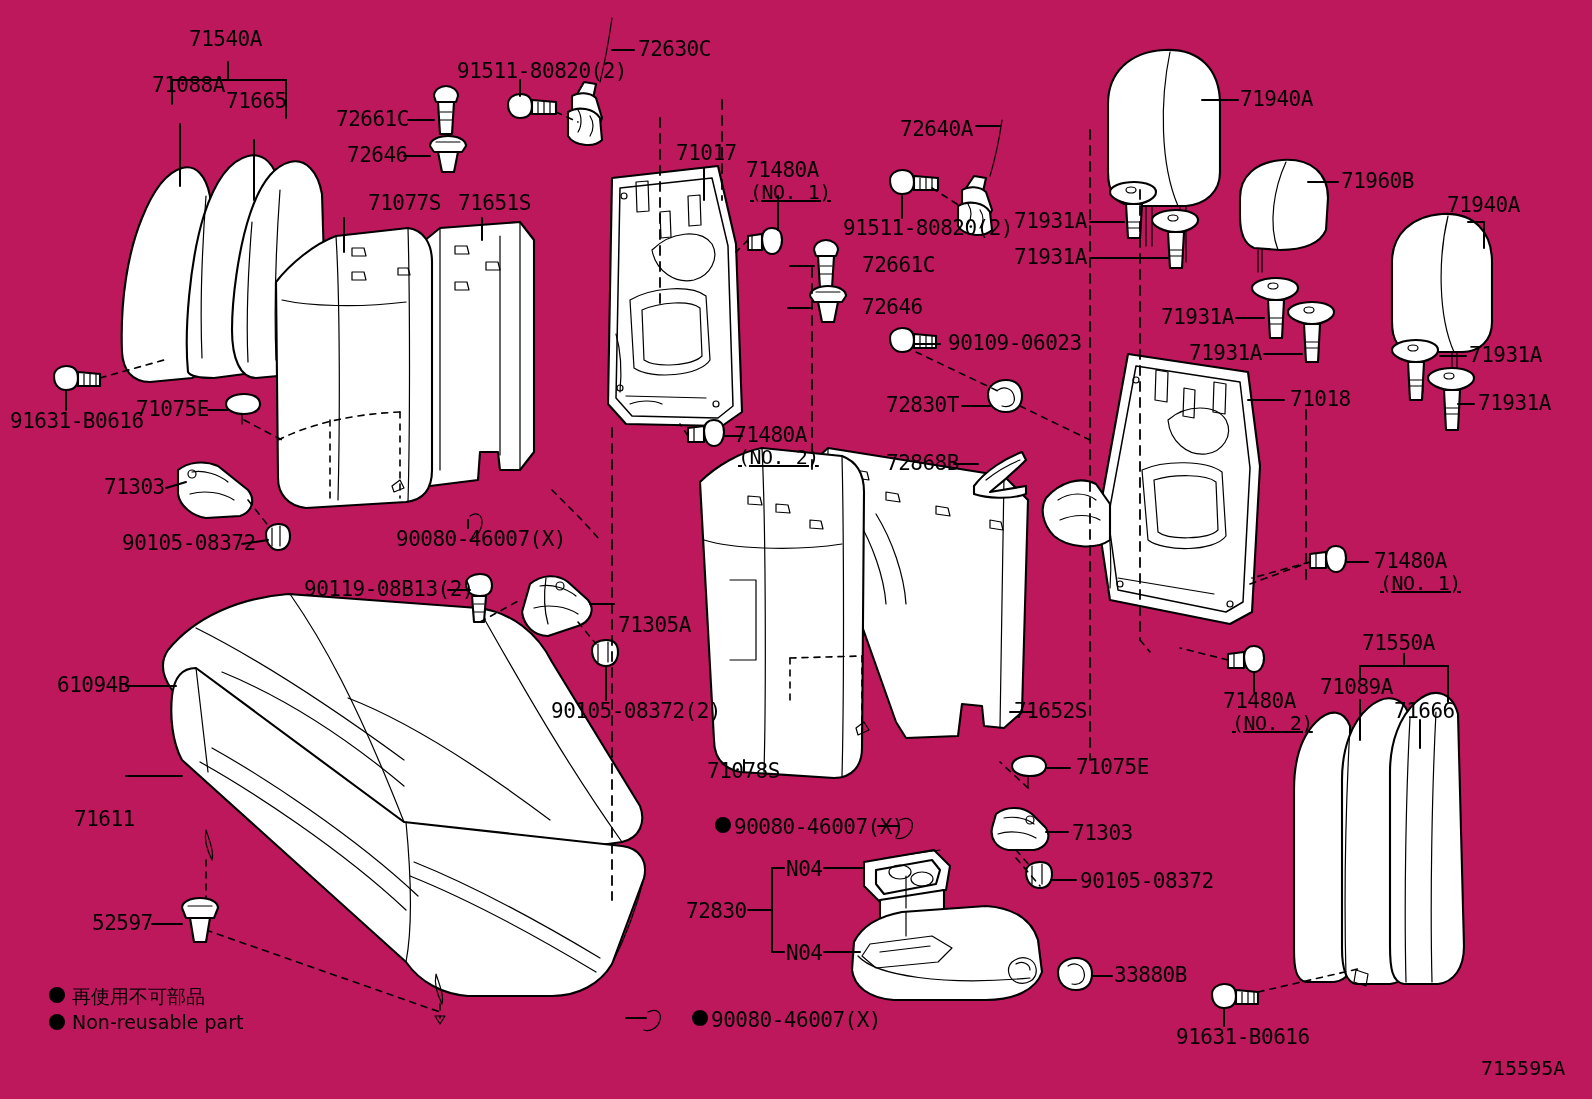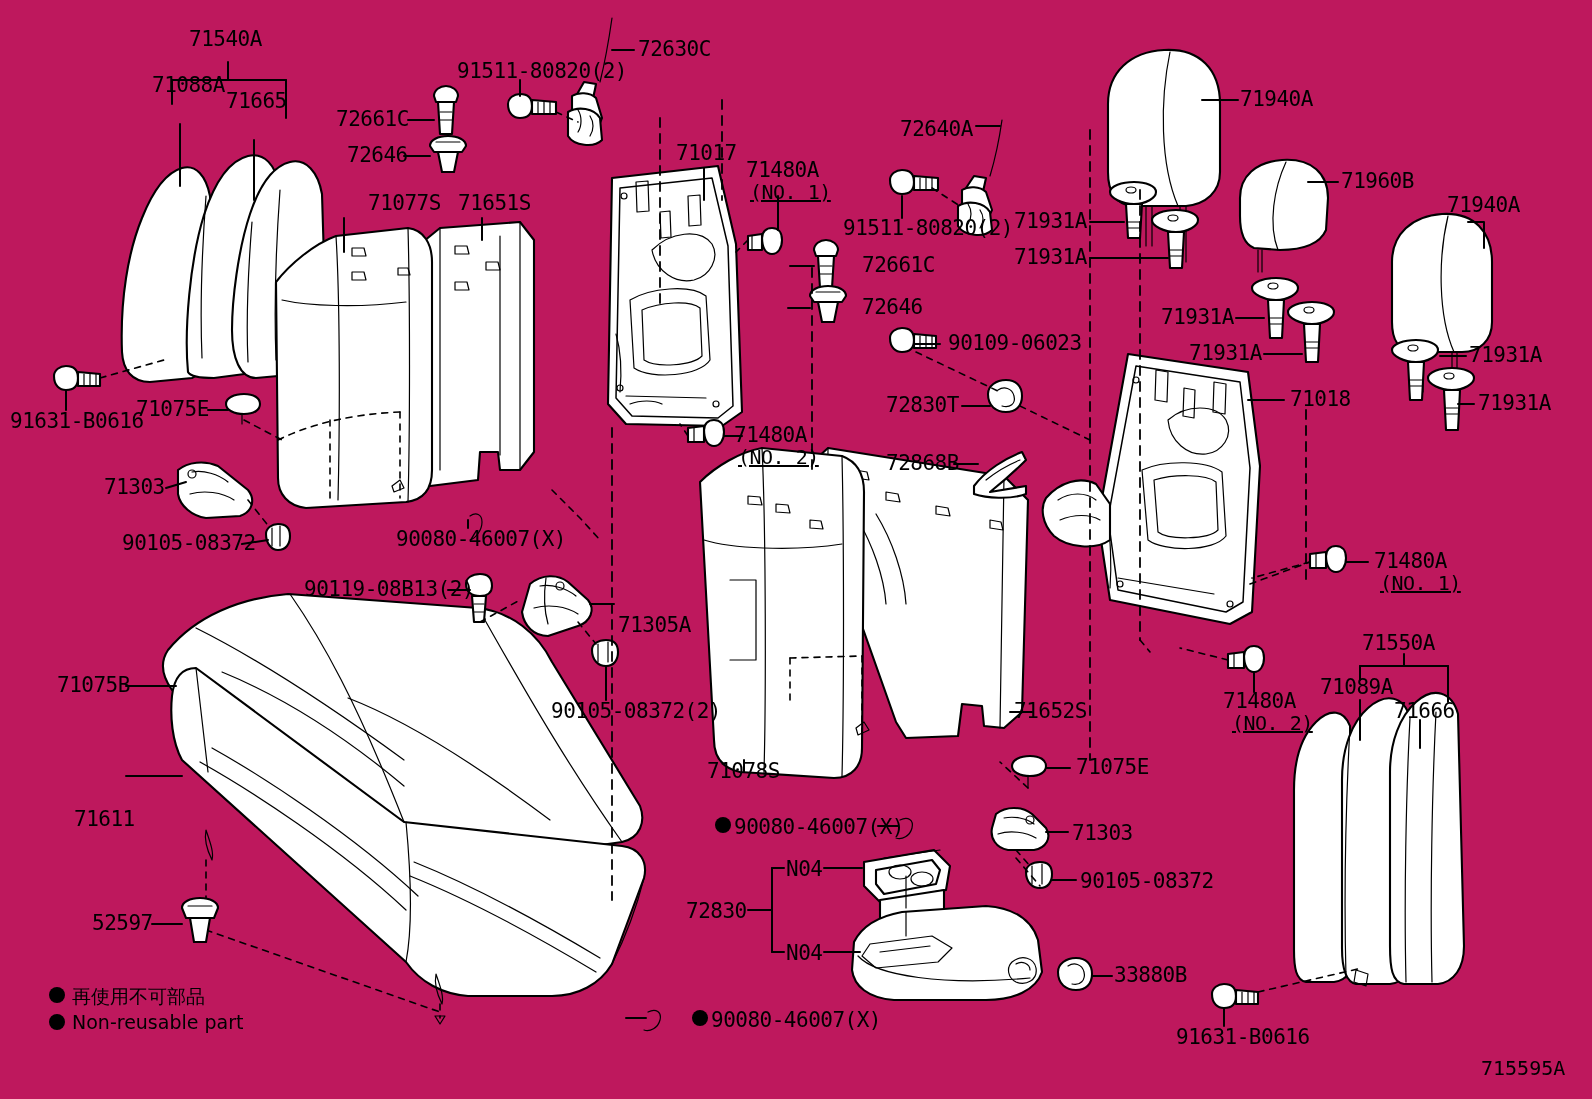--- a/index.html
+++ b/index.html
@@ -685,21 +685,21 @@
   <div class="lbl" style="left:122px;top:532px;">90105-08372</div>
   <div class="lbl" style="left:396px;top:528px;">90080-46007(X)</div>
 
   <div class="lbl" style="left:734px;top:424px;">71480A</div>
   <div class="lbl sub" style="left:738px;top:447px;">(NO. 2)</div>
 
   <div class="lbl" style="left:304px;top:578px;">90119-08B13(2)</div>
   <div class="lbl" style="left:618px;top:592px;margin-top:22px;">71305A</div>
   <div class="lbl" style="left:551px;top:700px;">90105-08372(2)</div>
 
-  <div class="lbl" style="left:57px;top:674px;">71075B</div>
+  <div class="lbl" style="left:57px;top:674px;">61094B</div>
   <div class="lbl" style="left:74px;top:764px;margin-top:44px;">71611</div>
   <div class="lbl" style="left:92px;top:912px;">52597</div>
 
   <div class="lbl" style="left:707px;top:760px;">71078S</div>
   <div class="lbl" style="left:1014px;top:700px;">71652S</div>
   <div class="lbl" style="left:1076px;top:756px;">71075E</div>
 
   <div class="lbl" style="left:1374px;top:550px;">71480A</div>
   <div class="lbl sub" style="left:1380px;top:573px;">(NO. 1)</div>
 

